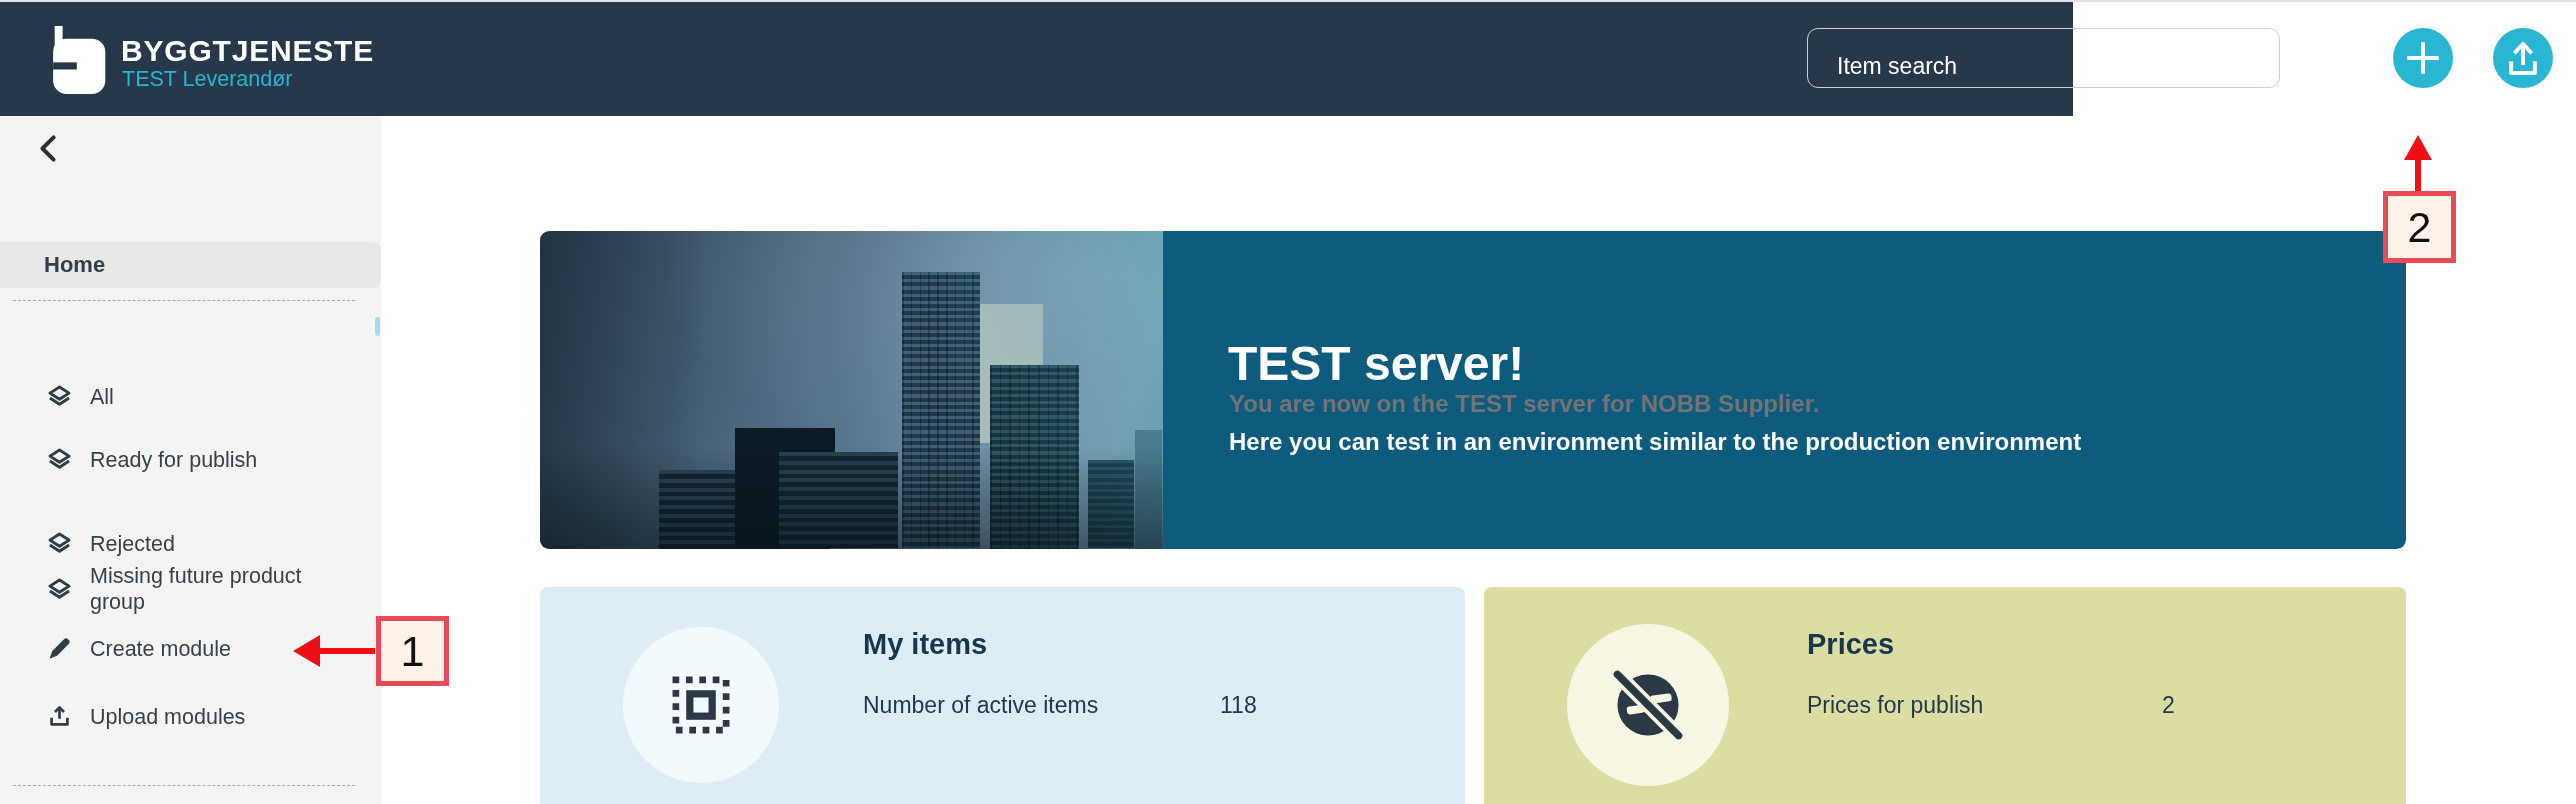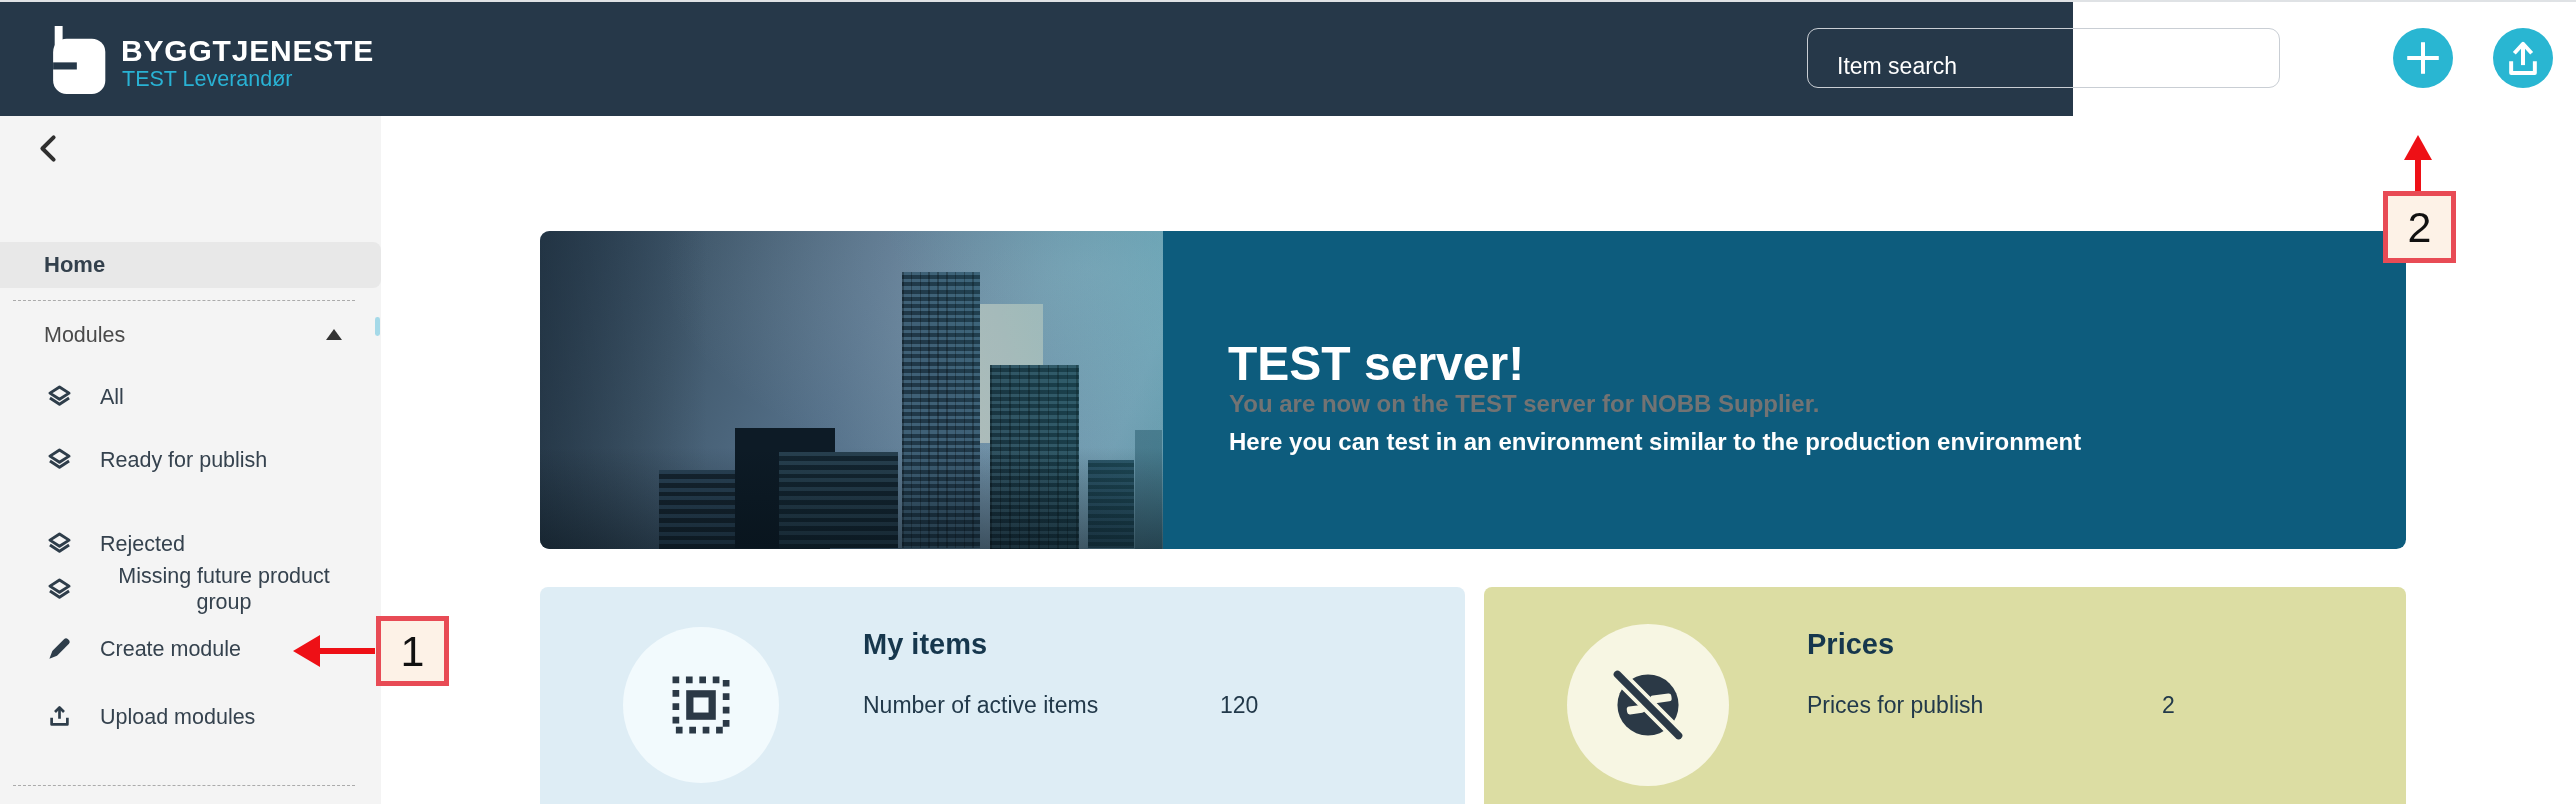--- a/index.html
+++ b/index.html
@@ -29,23 +29,23 @@
   .scroll-thumb { position:absolute; left:375px; top:201px; width:4.8px; height:19px; border-radius:2.4px; background:#a5d9e8; }
   .home-row { position:absolute; left:0; top:126px; width:381px; height:46px; background:#e8e8e8;
     border-radius:0 8px 8px 0; display:flex; align-items:center; cursor:pointer; }
   .home-row span { margin-left:44px; font-size:22px; font-weight:bold; color:#33404c; }
   .dash-sep { position:absolute; left:12.7px; width:342px; height:0; border-top:1.6px dashed #ababab; }
   .sep1 { top:184px; } .sep2 { top:669px; }
   .modules-row { position:absolute; left:0; top:202px; width:381px; height:37px; cursor:pointer; }
   .modules-row .lbl { position:absolute; left:44px; top:4.8px; font-size:21.5px; color:#4a4a4a; }
   .tri-up { position:absolute; left:326px; top:11px; width:0; height:0;
     border-left:8.8px solid transparent; border-right:8.8px solid transparent; border-bottom:11px solid #333; }
-  .side-item { position:absolute; left:46px; display:flex; align-items:center; gap:27px; cursor:pointer; }
+  .side-item { position:absolute; left:46px; display:flex; align-items:center; gap:17px; cursor:pointer; }
   .side-item .txt { font-size:21.5px; color:#35424e; line-height:26px; max-width:248px; }
-  .it0 { top:267px; } .it1 { top:330px; } .it2 { top:414px; } .it3 { top:447px;text-align:center; } .it4 { top:519px; } .it5 { top:587px; }
+  .it0 { top:267px; } .it1 { top:330px; } .it2 { top:414px; } .it3 { top:447px; } .it4 { top:519px; } .it5 { top:587px; }
   .sicon { width:27px; height:27px; flex:0 0 27px; }
 
   
   .main { position:absolute; left:381px; top:116px; width:2195px; height:688px; background:#fff; }
 
   
   .banner { position:absolute; left:540px; top:231px; width:1866px; height:318px; border-radius:9.6px; overflow:hidden; }
   .hero-img { position:absolute; left:0; top:0; width:623px; height:318px;
     background: radial-gradient(ellipse at 88% 12%, rgba(195,215,225,.28), transparent 55%),
                 linear-gradient(112deg, #2e4458 0%, #41596d 24%, #55718a 48%, #6d8ca3 70%, #7d9cb2 88%, #6f95a8 100%); }
@@ -145,24 +145,20 @@
       </svg>
     </button>
     <div class="scroll-thumb"></div>
 
     <div class="home-row">
       <span>Home</span>
     </div>
 
     <div class="dash-sep sep1"></div>
 
-    <div class="modules-row">
-      <span class="lbl">Modules</span>
-      <span class="tri-up"></span>
-    </div>
 
     <div class="side-item it0">
       <svg class="sicon" viewBox="0 0 24 24">
         <path d="M12 3.5 L20.5 9 L12 14.5 L3.5 9 Z" fill="none" stroke="#2e3d4a" stroke-width="2.6" stroke-linejoin="round"></path>
         <path d="M3.5 13.4 L12 18.9 L20.5 13.4" fill="none" stroke="#2e3d4a" stroke-width="2.6" stroke-linejoin="round"></path>
       </svg>
       <span class="txt">All</span>
     </div>
 
     <div class="side-item it1">
@@ -231,21 +227,21 @@
 
   <div class="card card-items">
     <div class="circle">
       <svg width="67" height="67" viewBox="0 0 24 24">
         <rect x="3" y="3" width="18" height="18" fill="none" stroke="#2b3946" stroke-width="2.4" stroke-dasharray="2.4 2.4" stroke-dashoffset="1.2"></rect>
         <rect x="8" y="8" width="8" height="8" fill="none" stroke="#2b3946" stroke-width="2.6"></rect>
       </svg>
     </div>
     <div class="card-title">My items</div>
     <div class="card-label">Number of active items</div>
-    <div class="card-value">120</div>
+    <div class="card-value">118</div>
   </div>
 
   <div class="card card-prices">
     <div class="circle">
       <svg width="94" height="94" viewBox="0 0 40 40">
         <circle cx="20" cy="20" r="13" fill="#2b3946"></circle>
         <rect x="21" y="15.6" width="9" height="3.4" rx="1.2" fill="#f7f6e3" transform="rotate(-8 25 17)"></rect>
         <rect x="11" y="20.4" width="7.5" height="3.4" rx="1.2" fill="#f7f6e3" transform="rotate(-8 14 22)"></rect>
         <line x1="7" y1="7" x2="33" y2="33" stroke="#f7f6e3" stroke-width="6.4" stroke-linecap="round"></line>
         <line x1="7" y1="7" x2="33" y2="33" stroke="#2b3946" stroke-width="3.2" stroke-linecap="round"></line>

